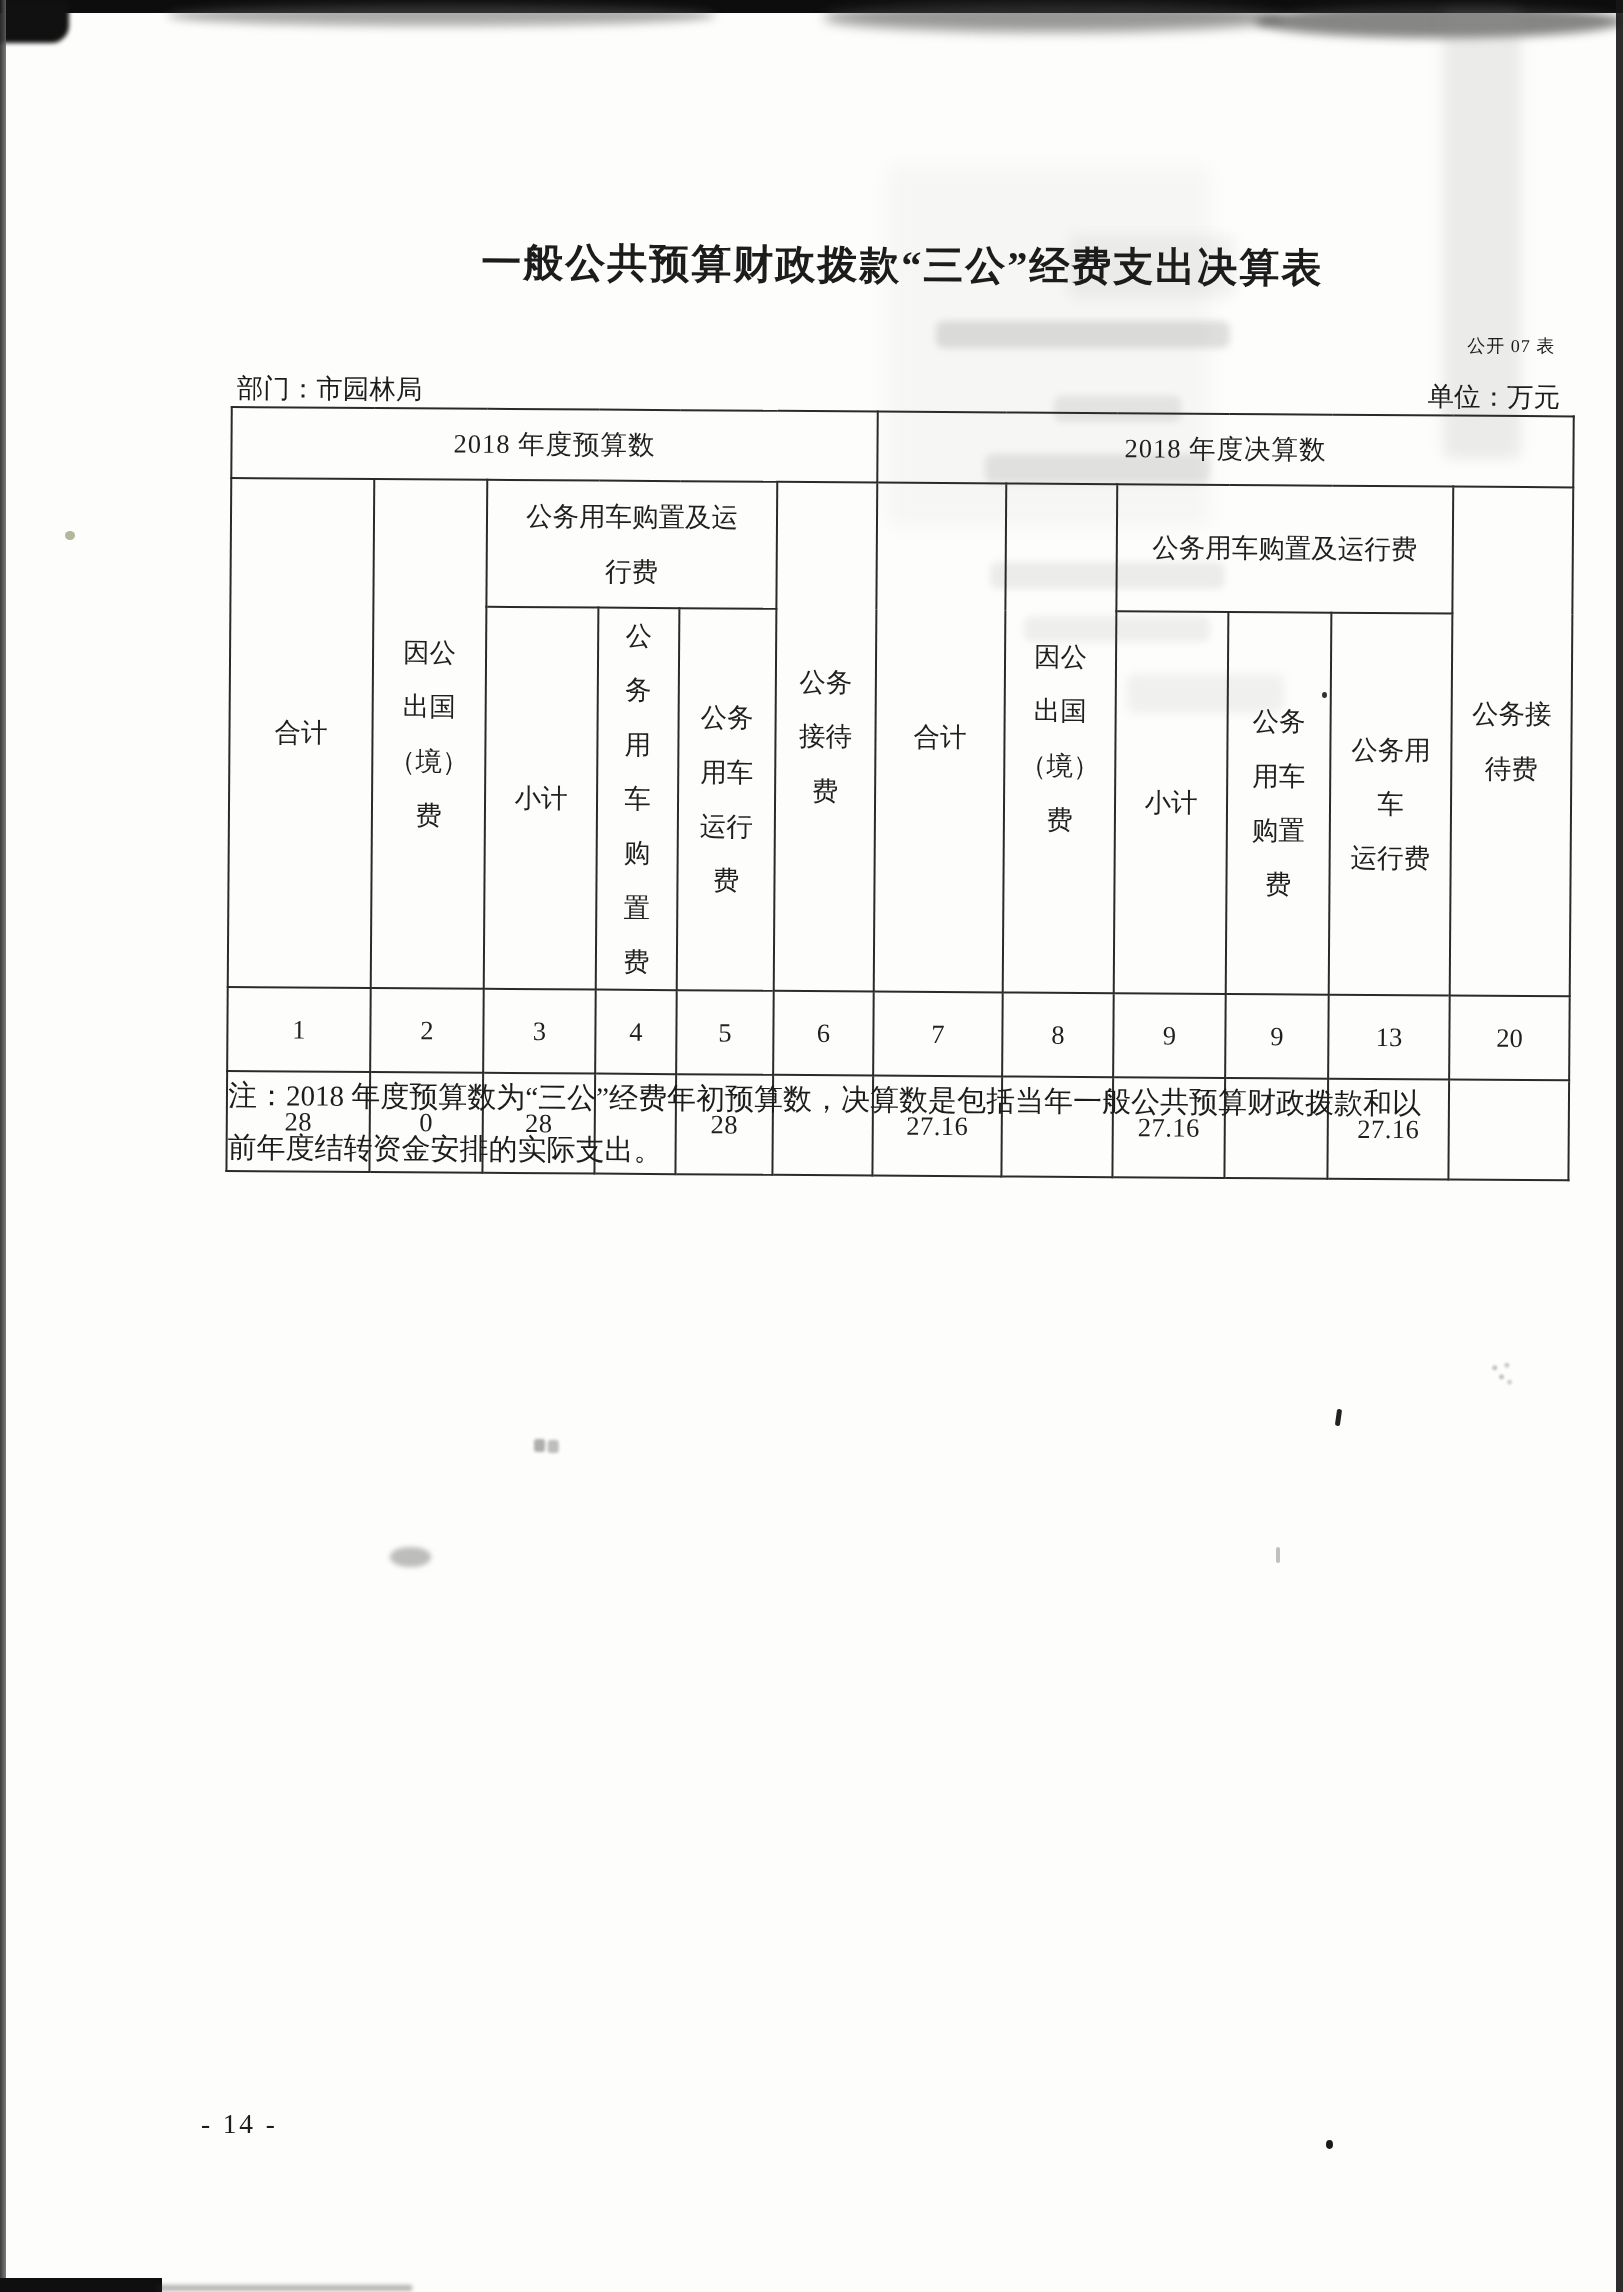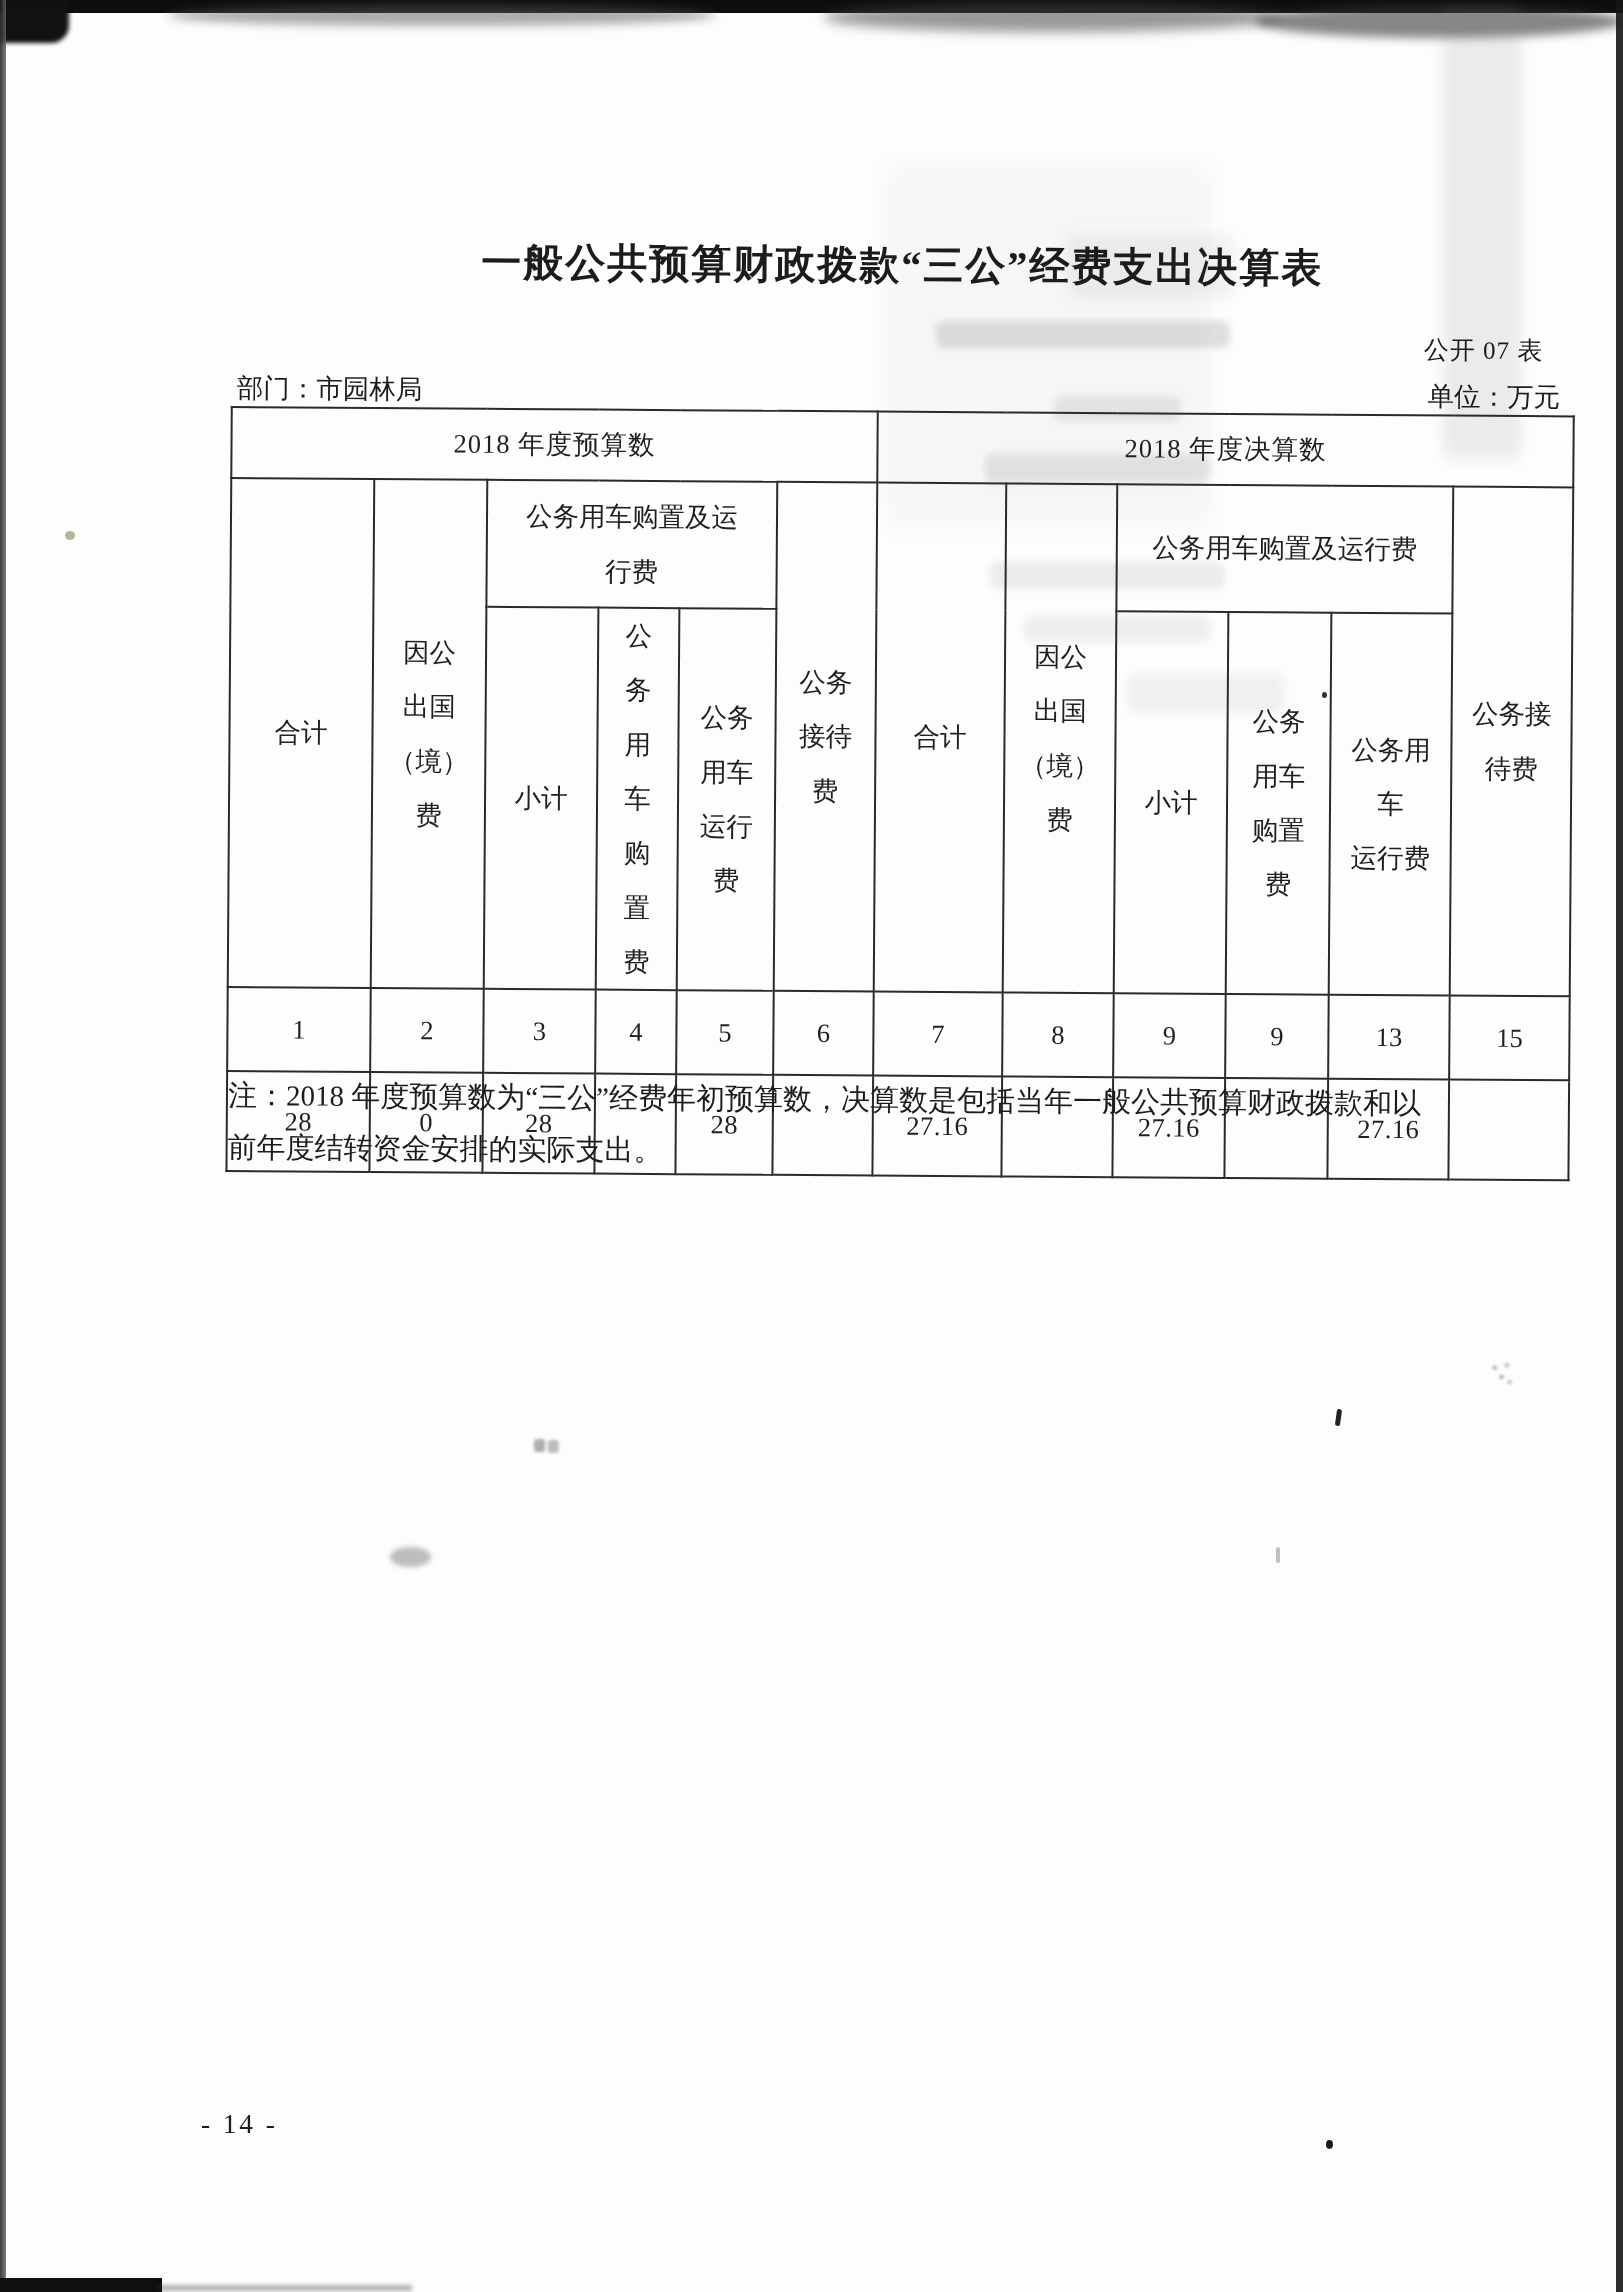--- a/index.html
+++ b/index.html
@@ -44,21 +44,21 @@
                radial-gradient(circle at 80% 85%,#999 2px,transparent 2.9px);}
   .blob-gray{left:390px;top:1547px;width:41px;height:19.6px;background:rgba(125,125,125,.5);filter:blur(2.5px);border-radius:50%;}
   .tick-faint{left:1276px;top:1547px;width:3.9px;height:15.7px;background:rgba(100,100,100,.4);border-radius:2px;}
   .dot-bottom{left:1326px;top:2140px;width:6.9px;height:8.8px;background:#1a1a1a;border-radius:50%;}
   .dot-col11{left:1322px;top:692px;width:4.9px;height:5.9px;background:#333;border-radius:50%;}
   
   .content{position:absolute;left:232px;top:233px;width:1341px;height:980px;
     transform:rotate(0.4deg);transform-origin:0 0;}
   .doc-title{position:absolute;left:0;top:0;width:100%;text-align:center;
     font-size:40px;font-weight:bold;letter-spacing:2px;white-space:nowrap;}
-  .form-code{position:absolute;top:92px;right:29px;font-size:25px;letter-spacing:1px;}
+  .form-code{position:absolute;top:92px;right:17px;font-size:18px;letter-spacing:1px;}
   .meta-row{position:absolute;top:137px;left:5.9px;right:11.8px;display:flex;justify-content:space-between;font-size:26.5px;}
   .fin-table{position:absolute;left:0;top:173px;width:1341px;border-collapse:collapse;table-layout:fixed;
     border:2.9px solid #1d1d1d;background:transparent;}
   .fin-table td{border:2px solid #2a2a2a;text-align:center;vertical-align:middle;
     padding:0;font-size:26.5px;line-height:2.05;white-space:pre-line;color:#1f1f1f;}
   .year-cell{font-size:27.4px;line-height:1.2;letter-spacing:1px;}
   .group-cell{line-height:1.75;}
   .lh-tight{line-height:1.32;}
   .lh-mid{line-height:1.75;}
   .num-cell{font-size:26.5px;line-height:1.1;}
@@ -175,21 +175,21 @@
       <td class="num-cell">2</td>
       <td class="num-cell">3</td>
       <td class="num-cell">4</td>
       <td class="num-cell">5</td>
       <td class="num-cell">6</td>
       <td class="num-cell">7</td>
       <td class="num-cell">8</td>
       <td class="num-cell">9</td>
       <td class="num-cell">9</td>
       <td class="num-cell">13</td>
-      <td class="num-cell">15</td>
+      <td class="num-cell">20</td>
     </tr>
     <tr style="height:100px">
       <td class="val-cell">28</td>
       <td class="val-cell">0</td>
       <td class="val-cell">28</td>
       <td class="val-cell"></td>
       <td class="val-cell">28</td>
       <td class="val-cell"></td>
       <td class="val-cell">27.16</td>
       <td class="val-cell"></td>

